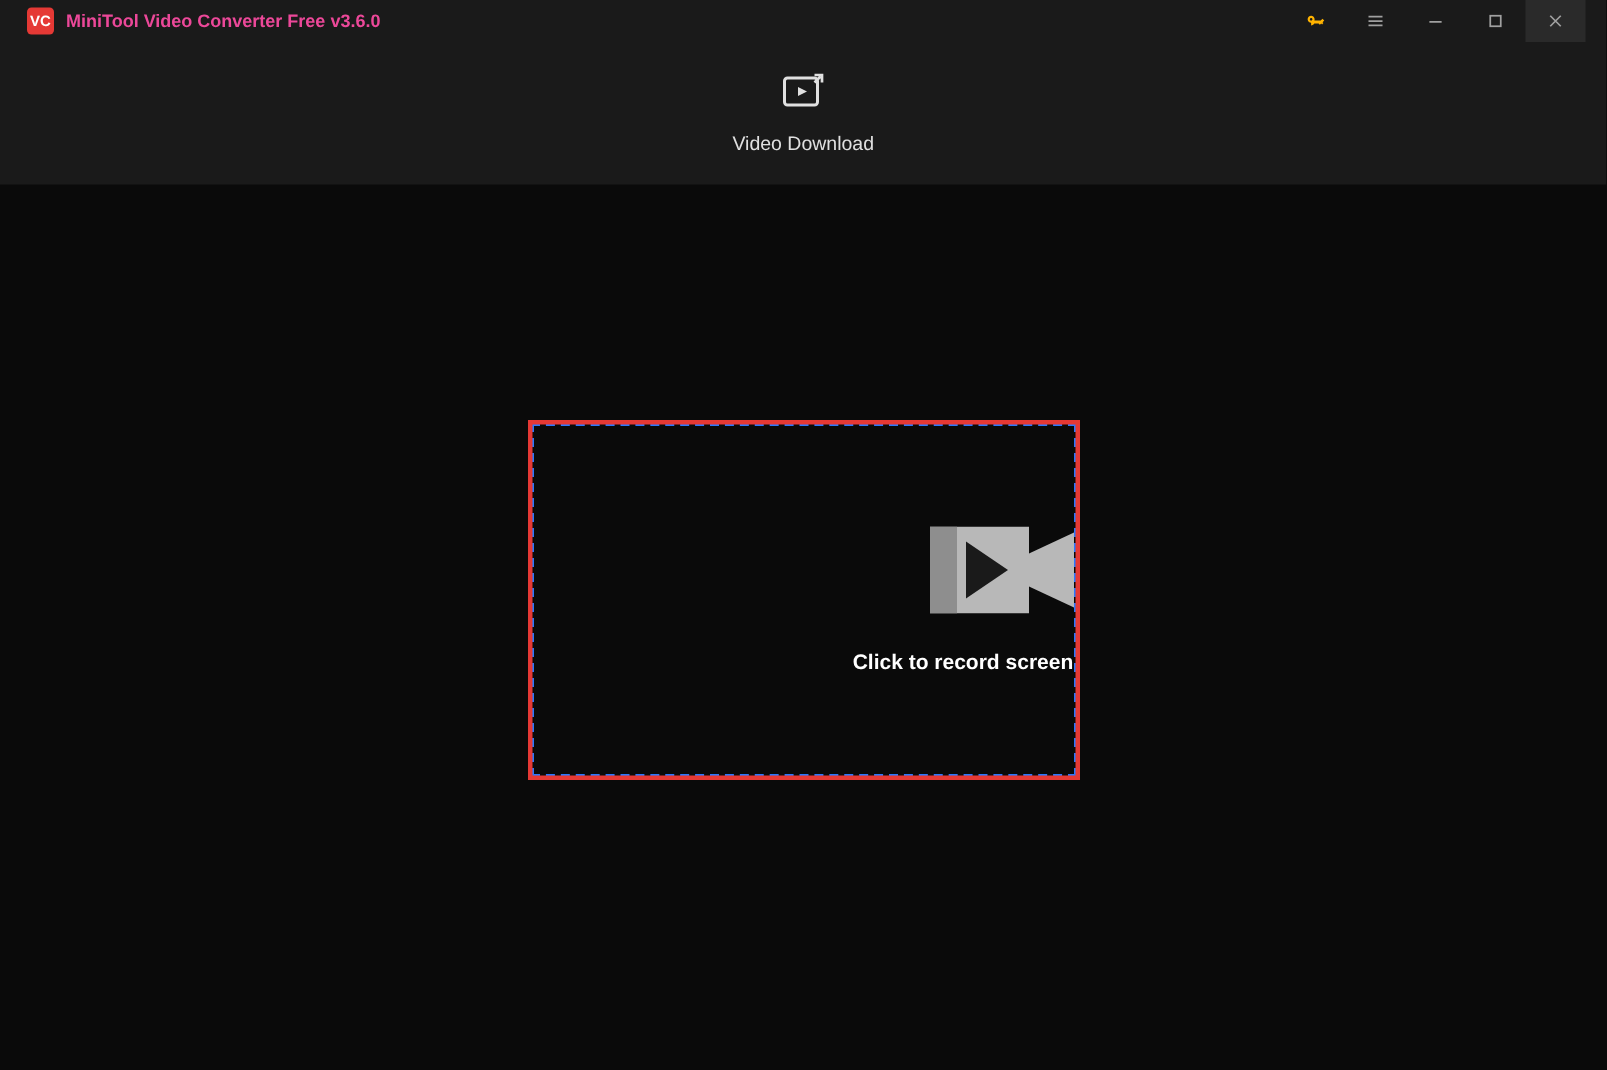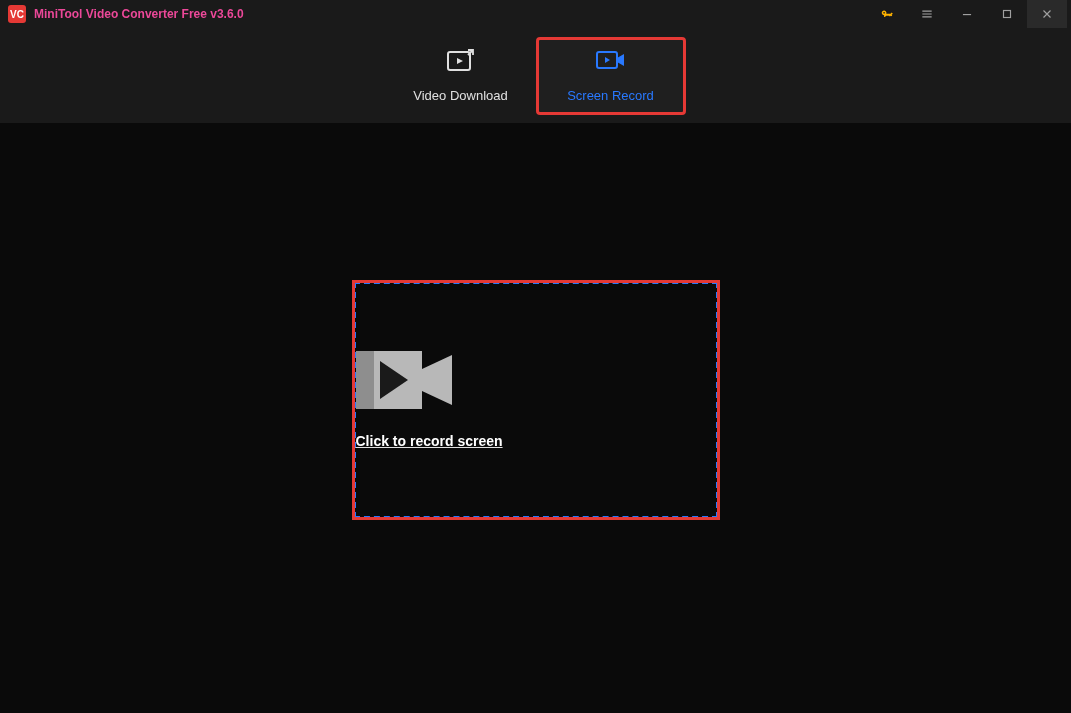--- a/index.html
+++ b/index.html
@@ -13,21 +13,21 @@
       background: #0a0a0a;
       font-family: -apple-system, BlinkMacSystemFont, "Segoe UI", Arial, sans-serif;
       overflow: hidden;
       color: #e0e0e0;
     }
     .titlebar {
       height: 28px;
       background: #1a1a1a;
       display: flex;
       align-items: center;
-      padding: 0 4px;
+      padding: 0 14px;
     }
     .app-logo {
       width: 18px;
       height: 18px;
       background: #e53935;
       border-radius: 3px;
       display: flex;
       align-items: center;
       justify-content: center;
       color: white;
@@ -104,26 +104,25 @@
       height: calc(713px - 28px - 96px);
     }
     .record-zone {
       width: 364px;
       height: 236px;
       border: 2px dashed #2979ff;
       outline: 3px solid #e53935;
       outline-offset: -1px;
       display: flex;
       flex-direction: column;
-      align-items: flex-start;
+      align-items: flex-end;
       justify-content: center;
       gap: 24px;
       cursor: pointer;
       margin-top: -38px;
-      text-decoration: underline;
     }
     .record-text {
       color: #ffffff;
       font-size: 14px;
       font-weight: 600;
     }
     .camera-icon {
       width: 96px;
       height: 58px;
       position: relative;
@@ -169,30 +168,20 @@
       <svg width="30" height="26" viewBox="0 0 30 26">
         <rect x="2" y="4" width="22" height="18" rx="2" fill="none" stroke="#e0e0e0" stroke-width="2"></rect>
         <path d="M11 10 L17 13 L11 16 Z" fill="#e0e0e0"></path>
         <path d="M22 2 L27 2 L27 7 M26 3 L22 7" fill="none" stroke="#e0e0e0" stroke-width="1.8"></path>
       </svg>
     </div>
     <span>Video Download</span>
   </div>
 
 
-  <div class="nav-tab active">
-    <div class="icon-wrap">
-      <svg width="32" height="22" viewBox="0 0 32 22">
-        <rect x="2" y="2" width="20" height="16" rx="2" fill="none" stroke="#2979ff" stroke-width="2"></rect>
-        <path d="M10 7 L15 10 L10 13 Z" fill="#2979ff"></path>
-        <path d="M22 8 L29 4 L29 16 L22 12 Z" fill="#2979ff"></path>
-      </svg>
-    </div>
-    <span>Screen Record</span>
-  </div>
 
 </div>
 
 <div class="content">
   <div class="record-zone">
     <div class="camera-icon">
       <svg width="96" height="58" viewBox="0 0 96 58">
         <rect x="0" y="0" width="66" height="58" fill="#b8b8b8"></rect>
         <rect x="0" y="0" width="18" height="58" fill="#8e8e8e"></rect>
         <path d="M66 18 L96 4 L96 54 L66 40 Z" fill="#b8b8b8"></path>

